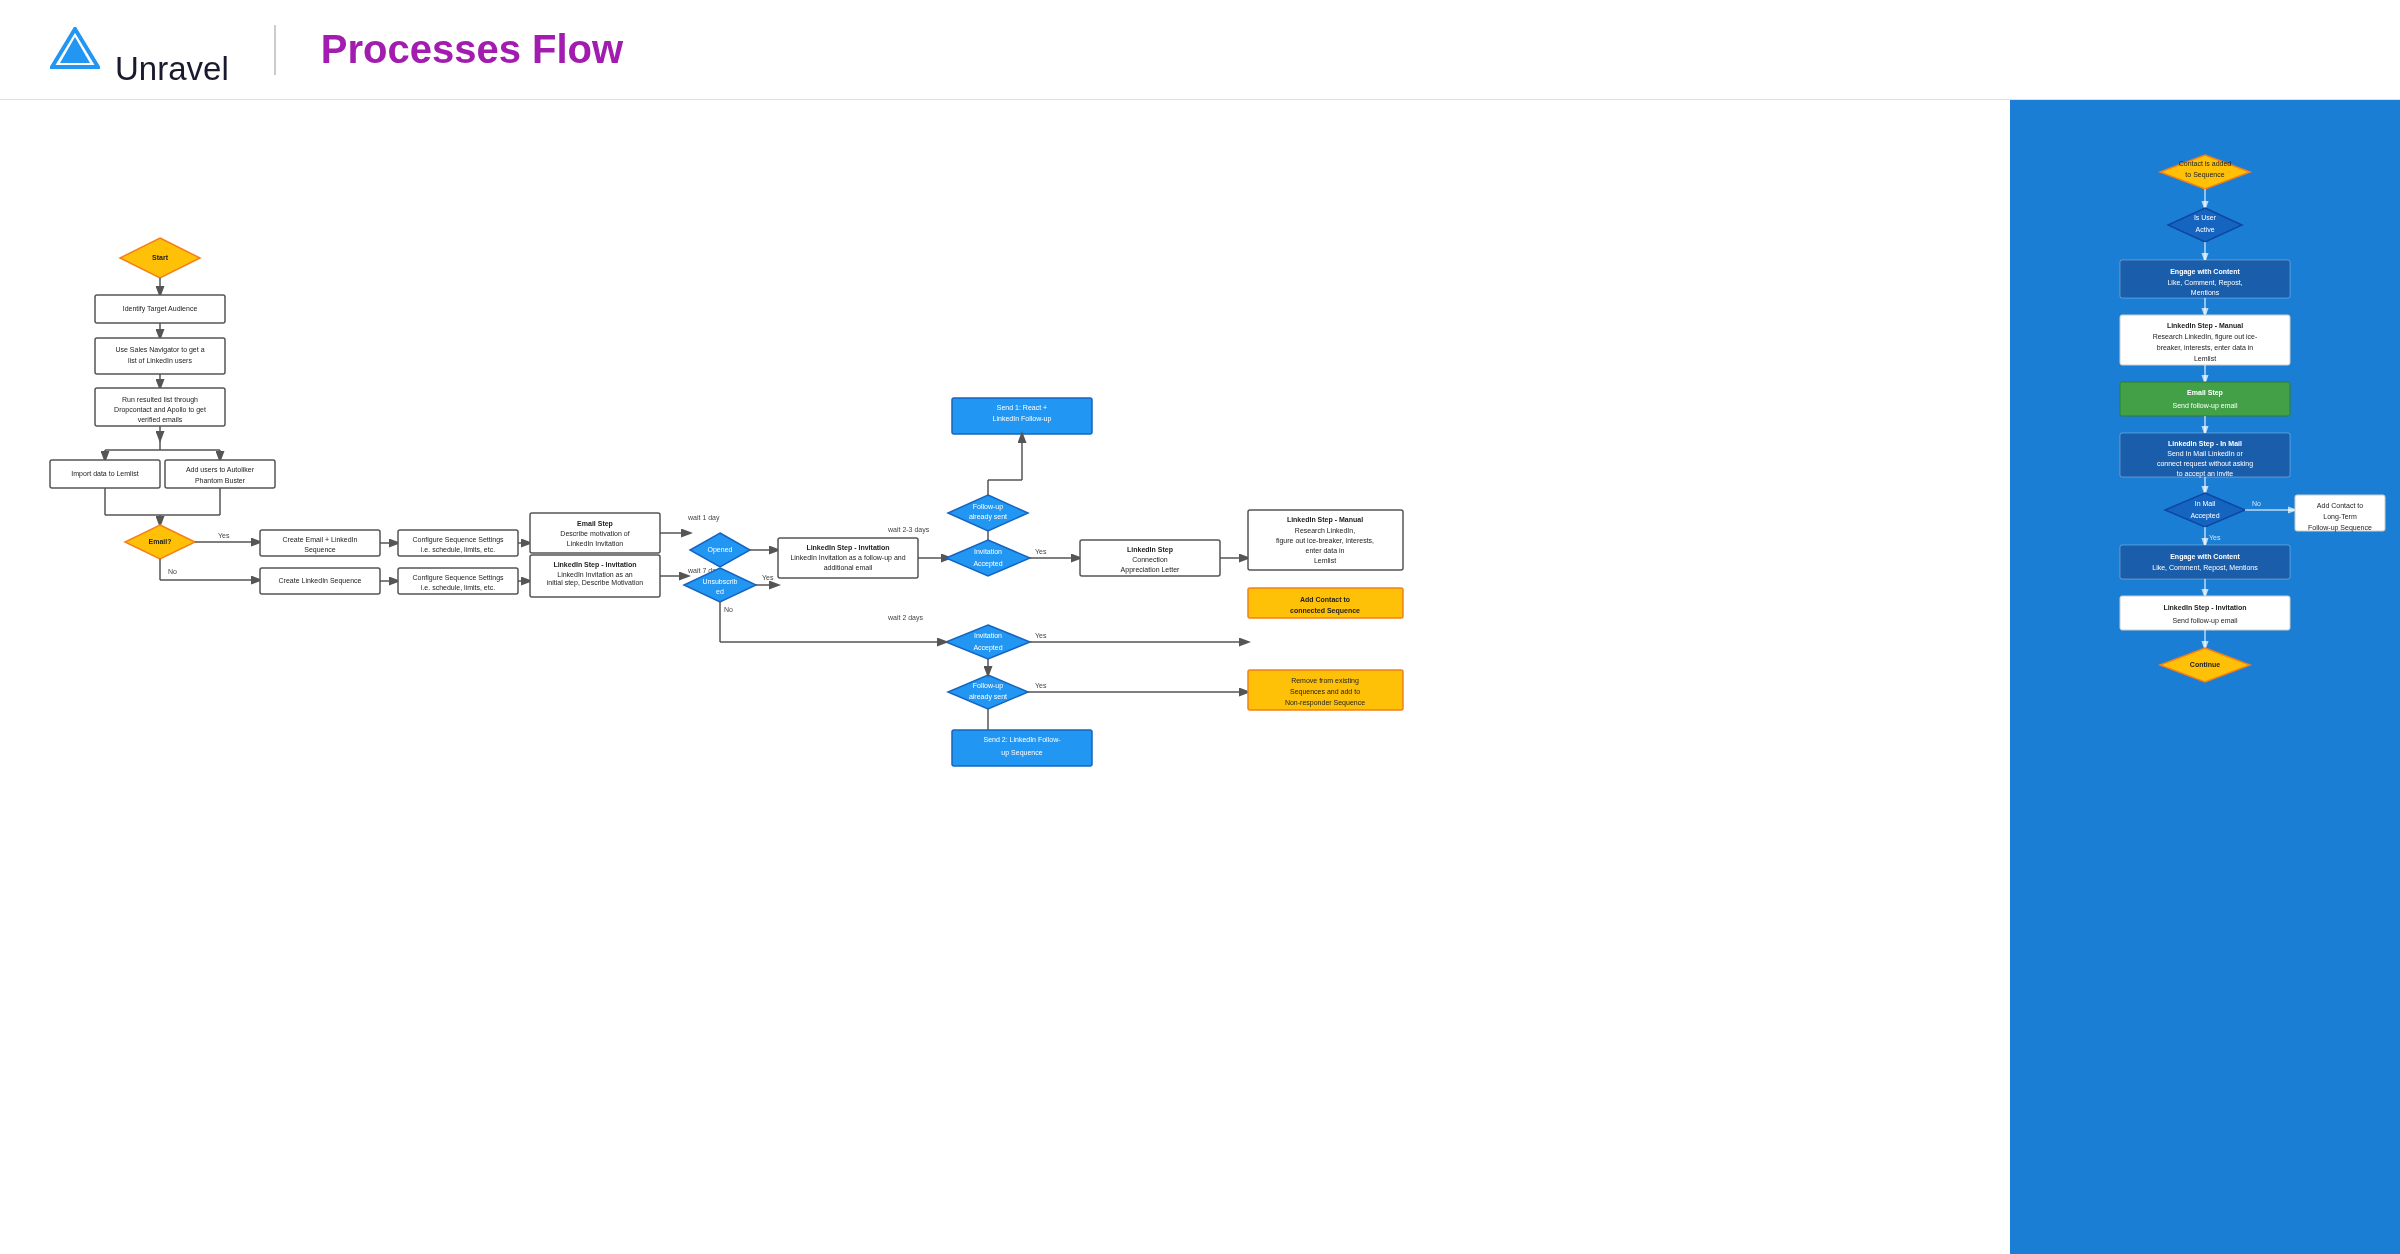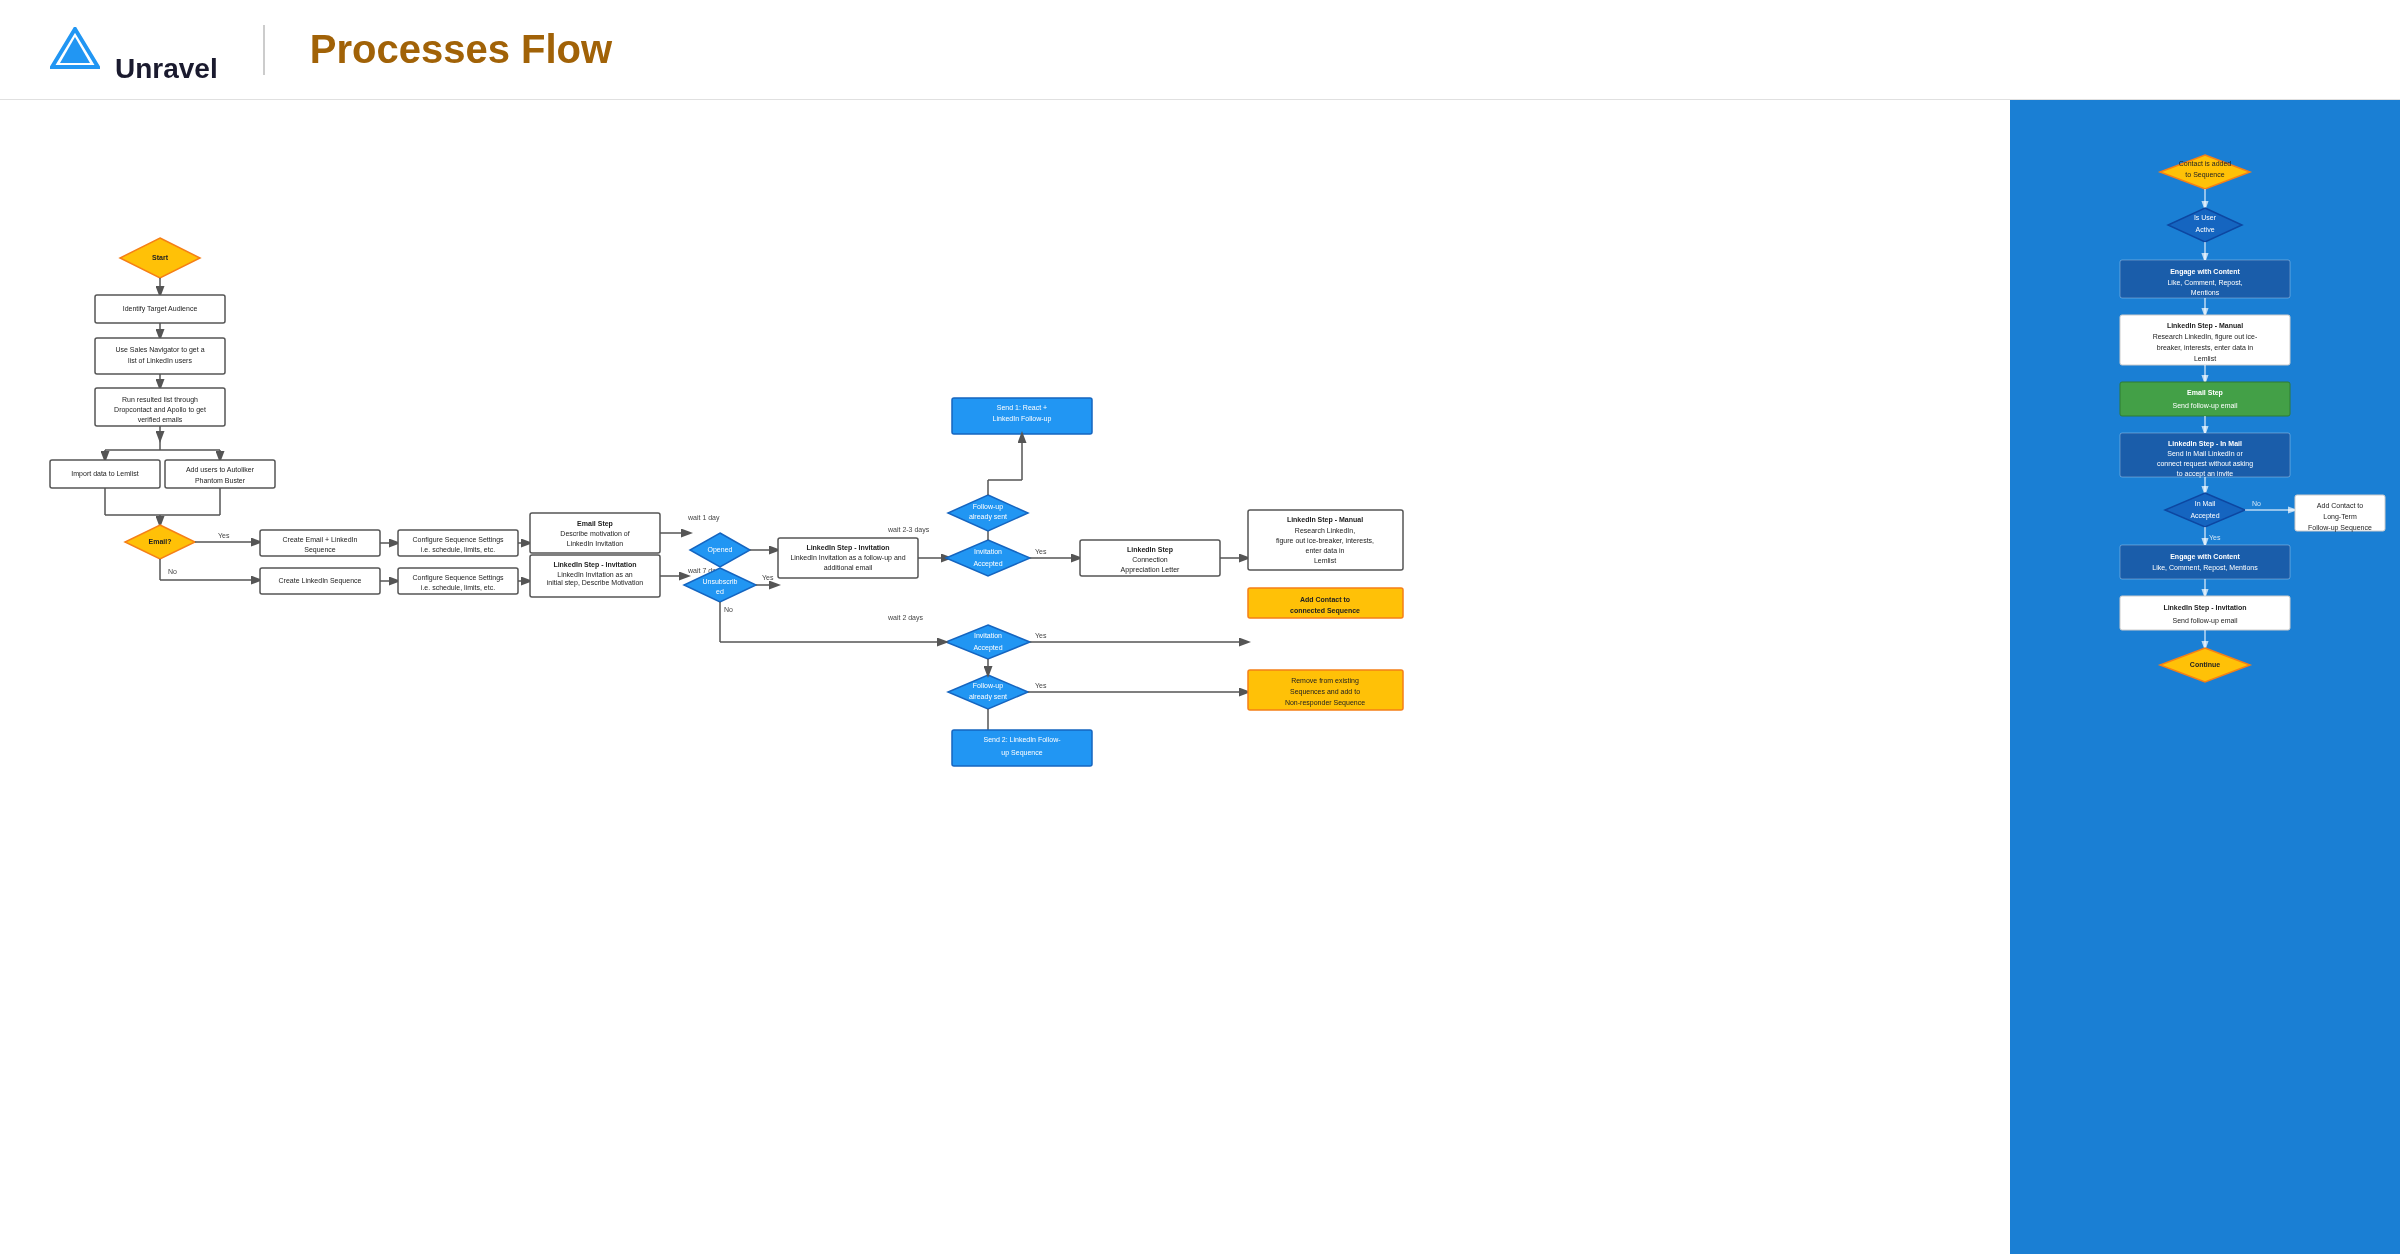--- a/index.html
+++ b/index.html
@@ -23,35 +23,35 @@
     .logo-area {
       display: flex;
       align-items: center;
       gap: 15px;
     }
     .logo-icon {
       width: 50px;
       height: 45px;
     }
     .logo-text {
-      font-size: 28px;
-      font-weight: bold;
+      font-size: 33px;
+      font-weight: normal;
       color: #1a1a2e;
       margin-top: 39px;
     }
     .divider-v {
       width: 2px;
       height: 50px;
       background: #ccc;
       margin: 0 30px;
     }
     .page-title {
       font-size: 40px;
       font-weight: bold;
-      color: #a16207;
+      color: #a21caf;
     }
 
     
     .main-content {
       display: flex;
       width: 100%;
       height: calc(100% - 100px);
       position: relative;
     }
 

